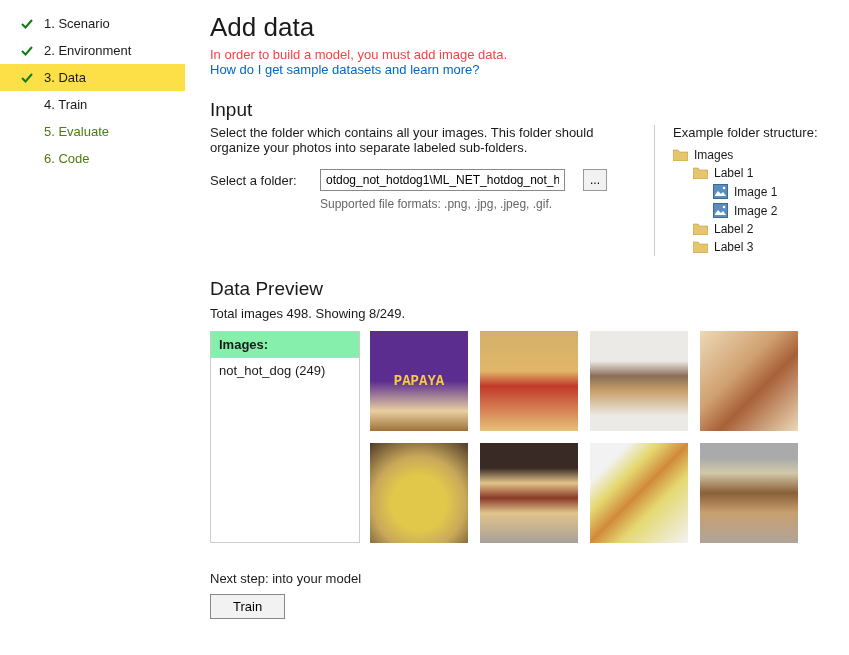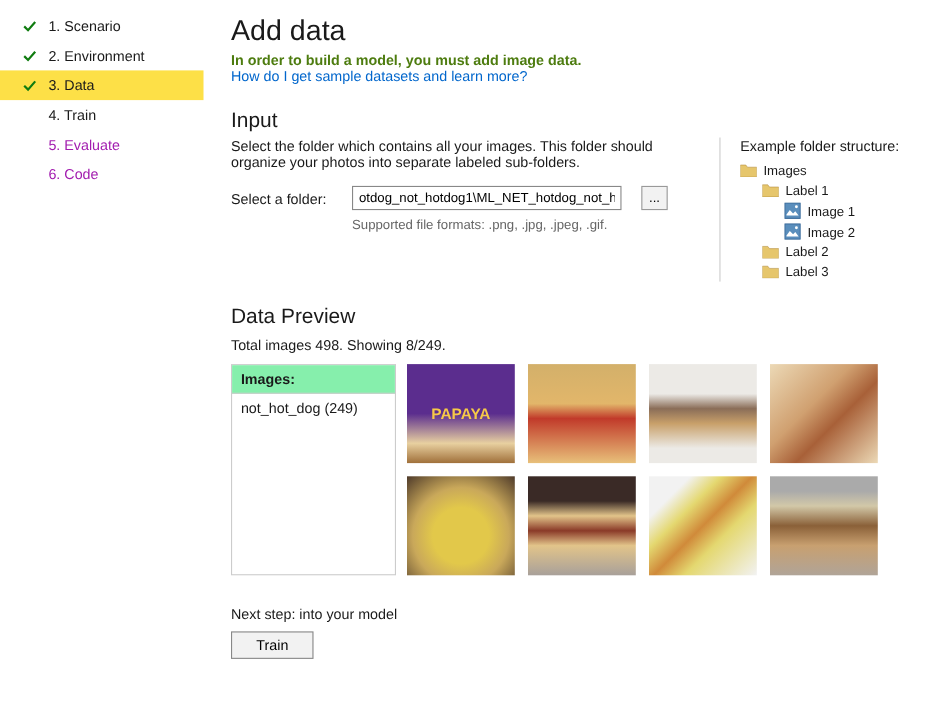--- a/index.html
+++ b/index.html
@@ -1,25 +1,25 @@
 <!DOCTYPE html>
 <html><head>
   <meta charset="utf-8">
   <style>
     * { box-sizing: border-box; margin: 0; padding: 0; }
     body { font-family: "Segoe UI", Tahoma, Geneva, sans-serif; font-size: 13px; color: #1a1a1a; background: #fff; display: flex; width: 849px; height: 655px; }
     .sidebar { width: 185px; padding: 10px 0; }
     .step { display: flex; align-items: center; gap: 10px; padding: 6px 15px 6px 20px; cursor: pointer; }
     .step.selected { background: #fde047; }
-    .step.disabled { color: #a21caf; }
+    .step.disabled { color: #4d7c0f; }
     .check { width: 14px; height: 14px; display: flex; align-items: center; justify-content: center; color: #107c10; }
     .check.empty { visibility: hidden; }
     .main { flex: 1; padding: 12px 20px 20px 25px; overflow: auto; }
     h1 { font-size: 26px; font-weight: 400; margin-bottom: 4px; }
-    .description { font-size: 13px; color: #4d7c0f; font-weight: bold; }
+    .description { font-size: 13px; color: #ef4444; }
     .link { color: #0066cc; text-decoration: none; cursor: pointer; }
     h2 { font-size: 19px; font-weight: 400; margin-top: 22px; margin-bottom: 4px; }
     .columns { display: flex; gap: 30px; margin-top: 2px; }
     .col-left { flex: 1; max-width: 440px; }
     .col-right { border-left: 1px solid #ccc; padding-left: 18px; min-width: 175px; }
     .folder-row { display: flex; align-items: center; gap: 18px; margin-top: 14px; }
     .folder-row label { min-width: 92px; }
     .path-input { width: 245px; border: 1px solid #888; padding: 3px 5px; font-size: 12px; height: 22px; font-family: inherit; }
     .browse-btn { width: 24px; height: 22px; border: 1px solid #999; background: #f2f2f2; cursor: pointer; font-size: 12px; padding: 0; }
     .supported { color: #666; font-size: 12px; margin-top: 6px; margin-left: 110px; }
@@ -30,21 +30,21 @@
     .tree-indent-2 { padding-left: 40px; text-align: center; }
     .folder-icon { width: 15px; height: 12px; display: inline-block; }
     .image-icon { width: 15px; height: 15px; display: inline-block; }
     .preview-summary { margin-top: 6px; font-size: 13px; }
     .preview-area { display: flex; gap: 10px; margin-top: 10px; }
     .cat-panel { width: 150px; border: 1px solid #ccc; }
     .cat-header { font-weight: 600; padding: 5px 8px; border-bottom: 1px solid #ccc; background: #86efac; }
     .cat-row { padding: 5px 8px; cursor: pointer; }
     .cat-row.selected { background: #dfe4f2; }
     .thumbs { display: grid; grid-template-columns: repeat(4, 98px); gap: 12px; }
-    .thumb { width: 98px; height: 90px; border-radius: 0; display: flex; align-items: center; justify-content: center; overflow: hidden; }
+    .thumb { width: 98px; height: 100px; border-radius: 0; display: flex; align-items: center; justify-content: center; overflow: hidden; font-family: Liberation Mono, monospace; }
     .t1 { background: linear-gradient(180deg, #5b2d8e 0%, #5b2d8e 50%, #e8d0a0 80%, #a0703a 100%); position: relative; color:#f6c948; font-weight:bold; font-size:14px; text-align:center; }
     .t2 { background: linear-gradient(180deg, #d3b06a 0%, #e2b66a 40%, #c13a2a 55%, #e8c07a 100%); }
     .t3 { background: linear-gradient(180deg, #eceae6 0%, #eceae6 30%, #8a6d58 45%, #c8a06a 60%, #eceae6 85%); }
     .t4 { background: linear-gradient(135deg, #ecd9b6 0%, #d0a070 40%, #a86038 60%, #ecd9b6 100%); }
     .t5 { background: radial-gradient(circle at 50% 60%, #e2c84a 0%, #e2c84a 35%, #c9a85a 60%, #4e3a2a 100%); }
     .t6 { background: linear-gradient(180deg, #3a2a26 0%, #3a2a26 25%, #e2c48a 40%, #8a3a28 55%, #e2c48a 70%, #a8a09a 100%); }
     .t7 { background: linear-gradient(135deg, #f2f2f2 0%, #f2f2f2 20%, #e4d870 35%, #d08a3a 50%, #e4d870 65%, #f2f2f2 100%); }
     .t8 { background: linear-gradient(180deg, #aaa 0%, #aaa 15%, #d2c8a8 30%, #8a6038 50%, #c8a070 70%, #b0a498 100%); }
     .next-step { margin-top: 28px; font-size: 13px; }
     .train-btn { margin-top: 8px; padding: 4px 22px; border: 1px solid #888; background: #f2f2f2; cursor: pointer; font-size: 13px; font-family: inherit; text-align: right; }

